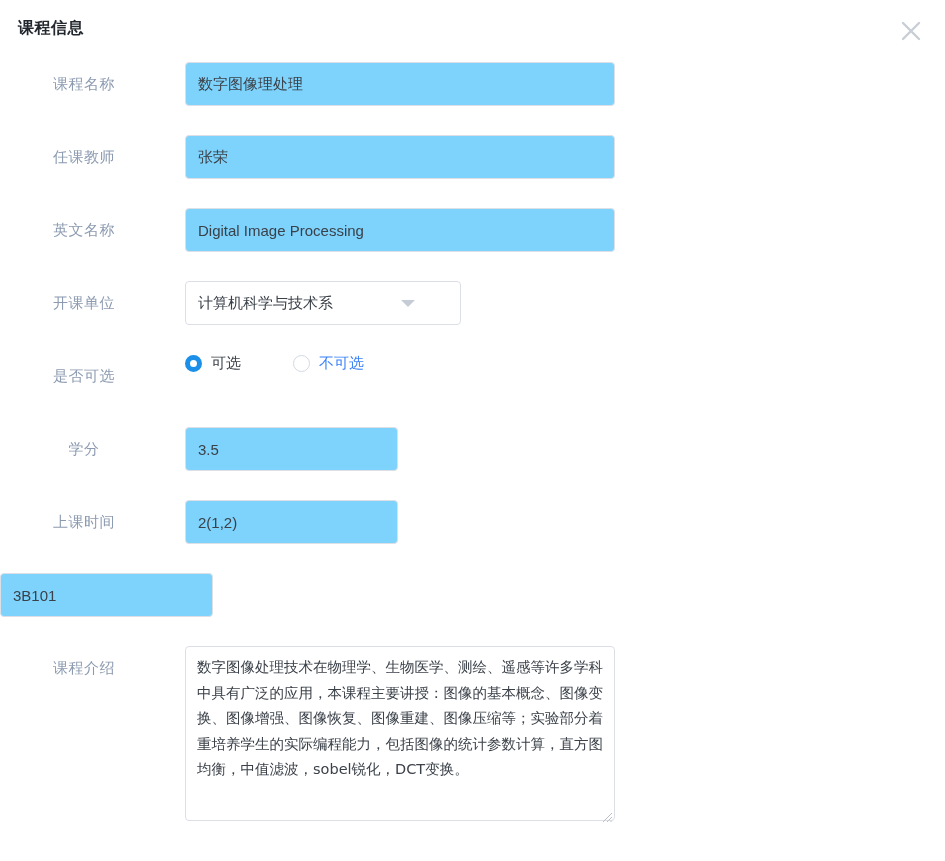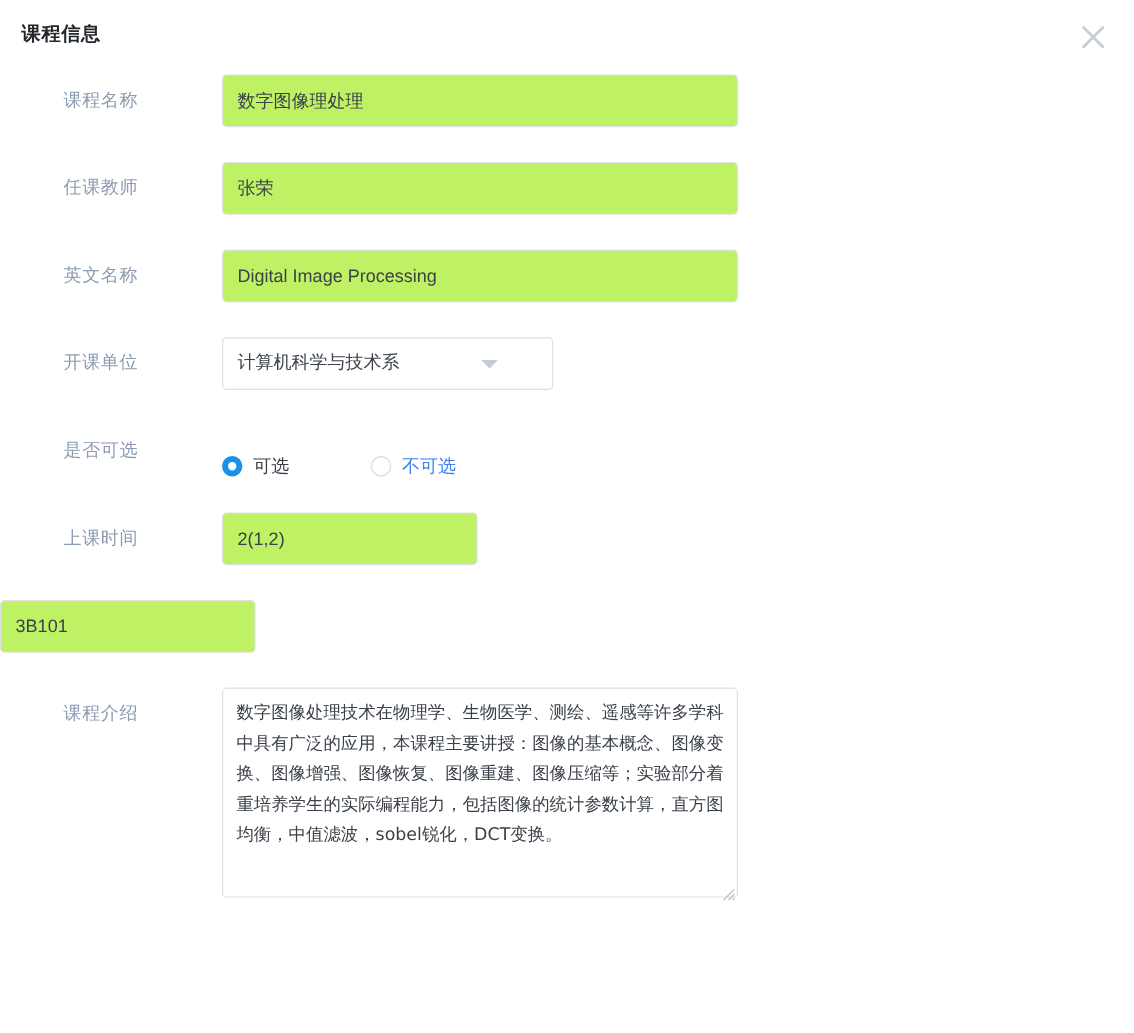--- a/index.html
+++ b/index.html
@@ -72,21 +72,21 @@
   .form-control {
     position: relative;
   }
 
   
   .text-input {
     box-sizing: border-box;
     height: 44px;
     border: 1px solid #dcdfe6;
     border-radius: 4px;
-    background: #bef264;
+    background: #7dd3fc;
     padding: 0 12px;
     font-family: "Liberation Sans", "DejaVu Sans", sans-serif;
     font-size: 15px;
     color: #3b4149;
     outline: none;
     line-height: 42px;
   }
   .text-input.wide { width: 430px; }
   .text-input.small { width: 213px; }
 
@@ -119,23 +119,22 @@
     height: 0;
     border-left: 7px solid transparent;
     border-right: 7px solid transparent;
     border-top: 7px solid #c6ccd6;
     pointer-events: none;
   }
 
   
   .radio-group {
     display: flex;
-    align-items: flex-end;
-    height: 44px;
-    gap: 16px;
+    align-items: flex-start;
+    height: 44px;
   }
   .radio-item {
     display: flex;
     align-items: center;
     cursor: pointer;
     margin-right: 52px;
   }
   .radio-circle {
     width: 17px;
     height: 17px;
@@ -246,20 +245,26 @@
           <span class="radio-label">可选</span>
         </label>
         <label class="radio-item">
           <span class="radio-circle"></span>
           <span class="radio-label">不可选</span>
         </label>
       </div>
     </div>
   </div>
 
+  <div class="form-row">
+    <div class="form-label">学分</div>
+    <div class="form-control">
+      <input class="text-input small" type="text" value="3.5" style="">
+    </div>
+  </div>
 
   <div class="form-row">
     <div class="form-label">上课时间</div>
     <div class="form-control">
       <input class="text-input small" type="text" value="2(1,2)" style="">
     </div>
   </div>
 
   <div class="form-row">
     <div class="form-control">

